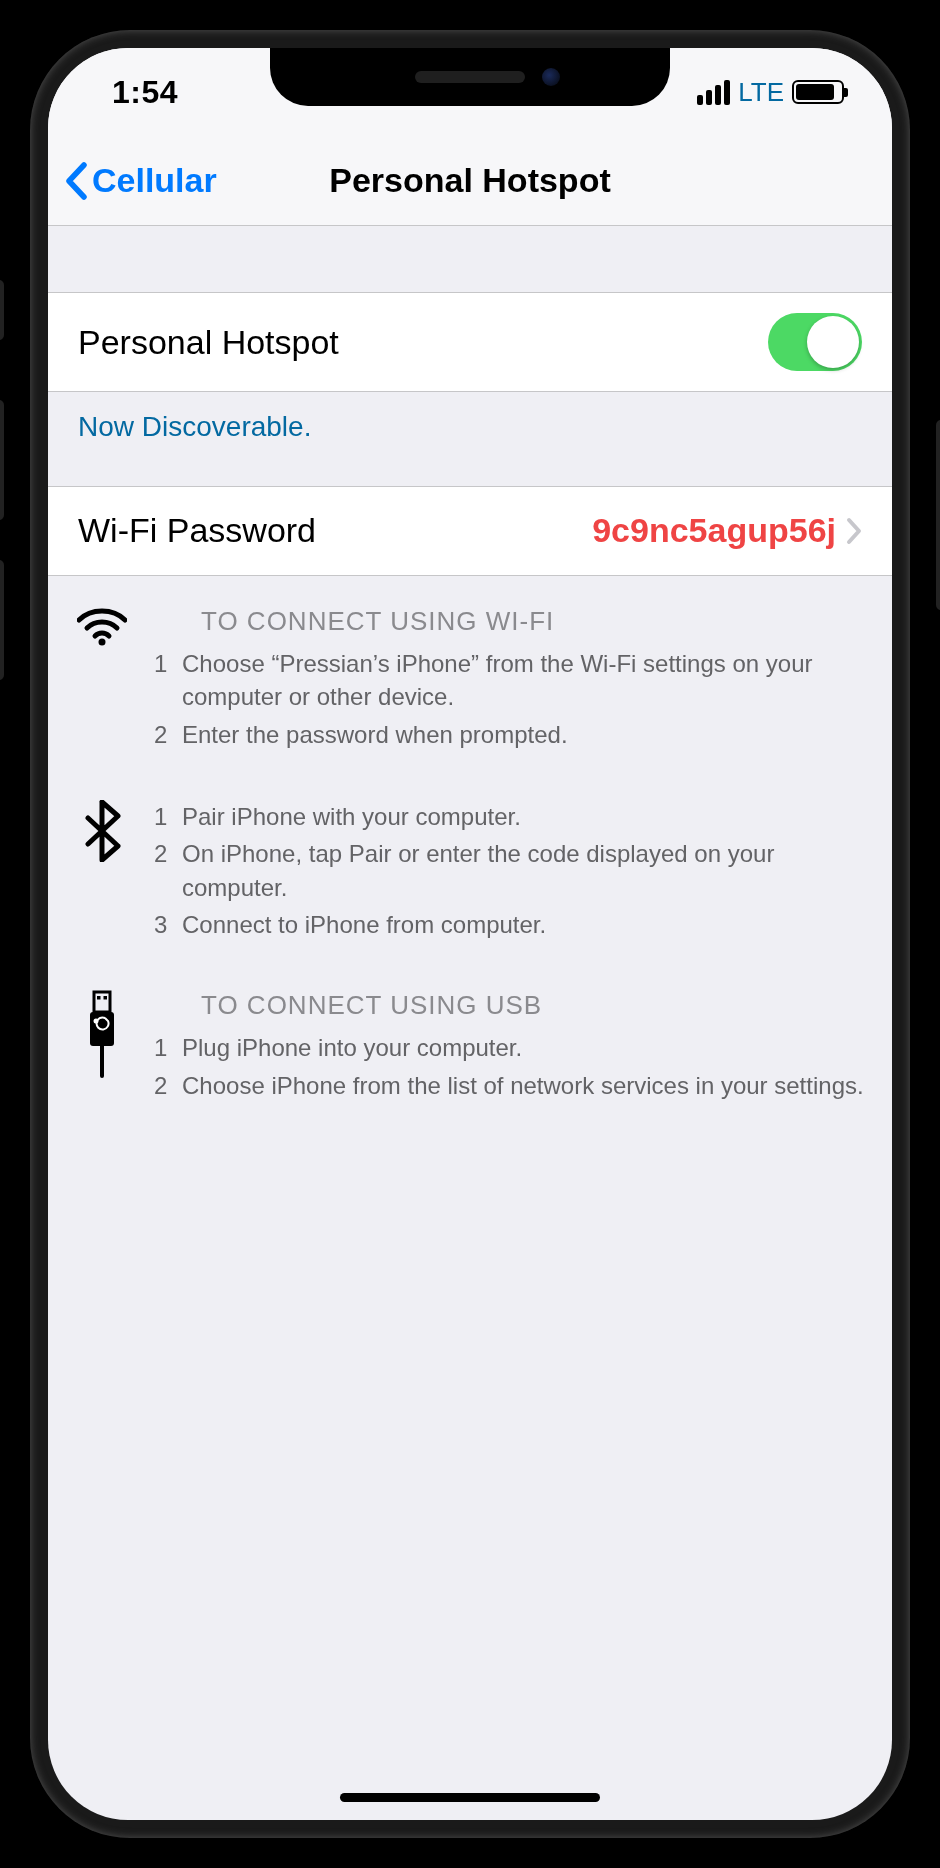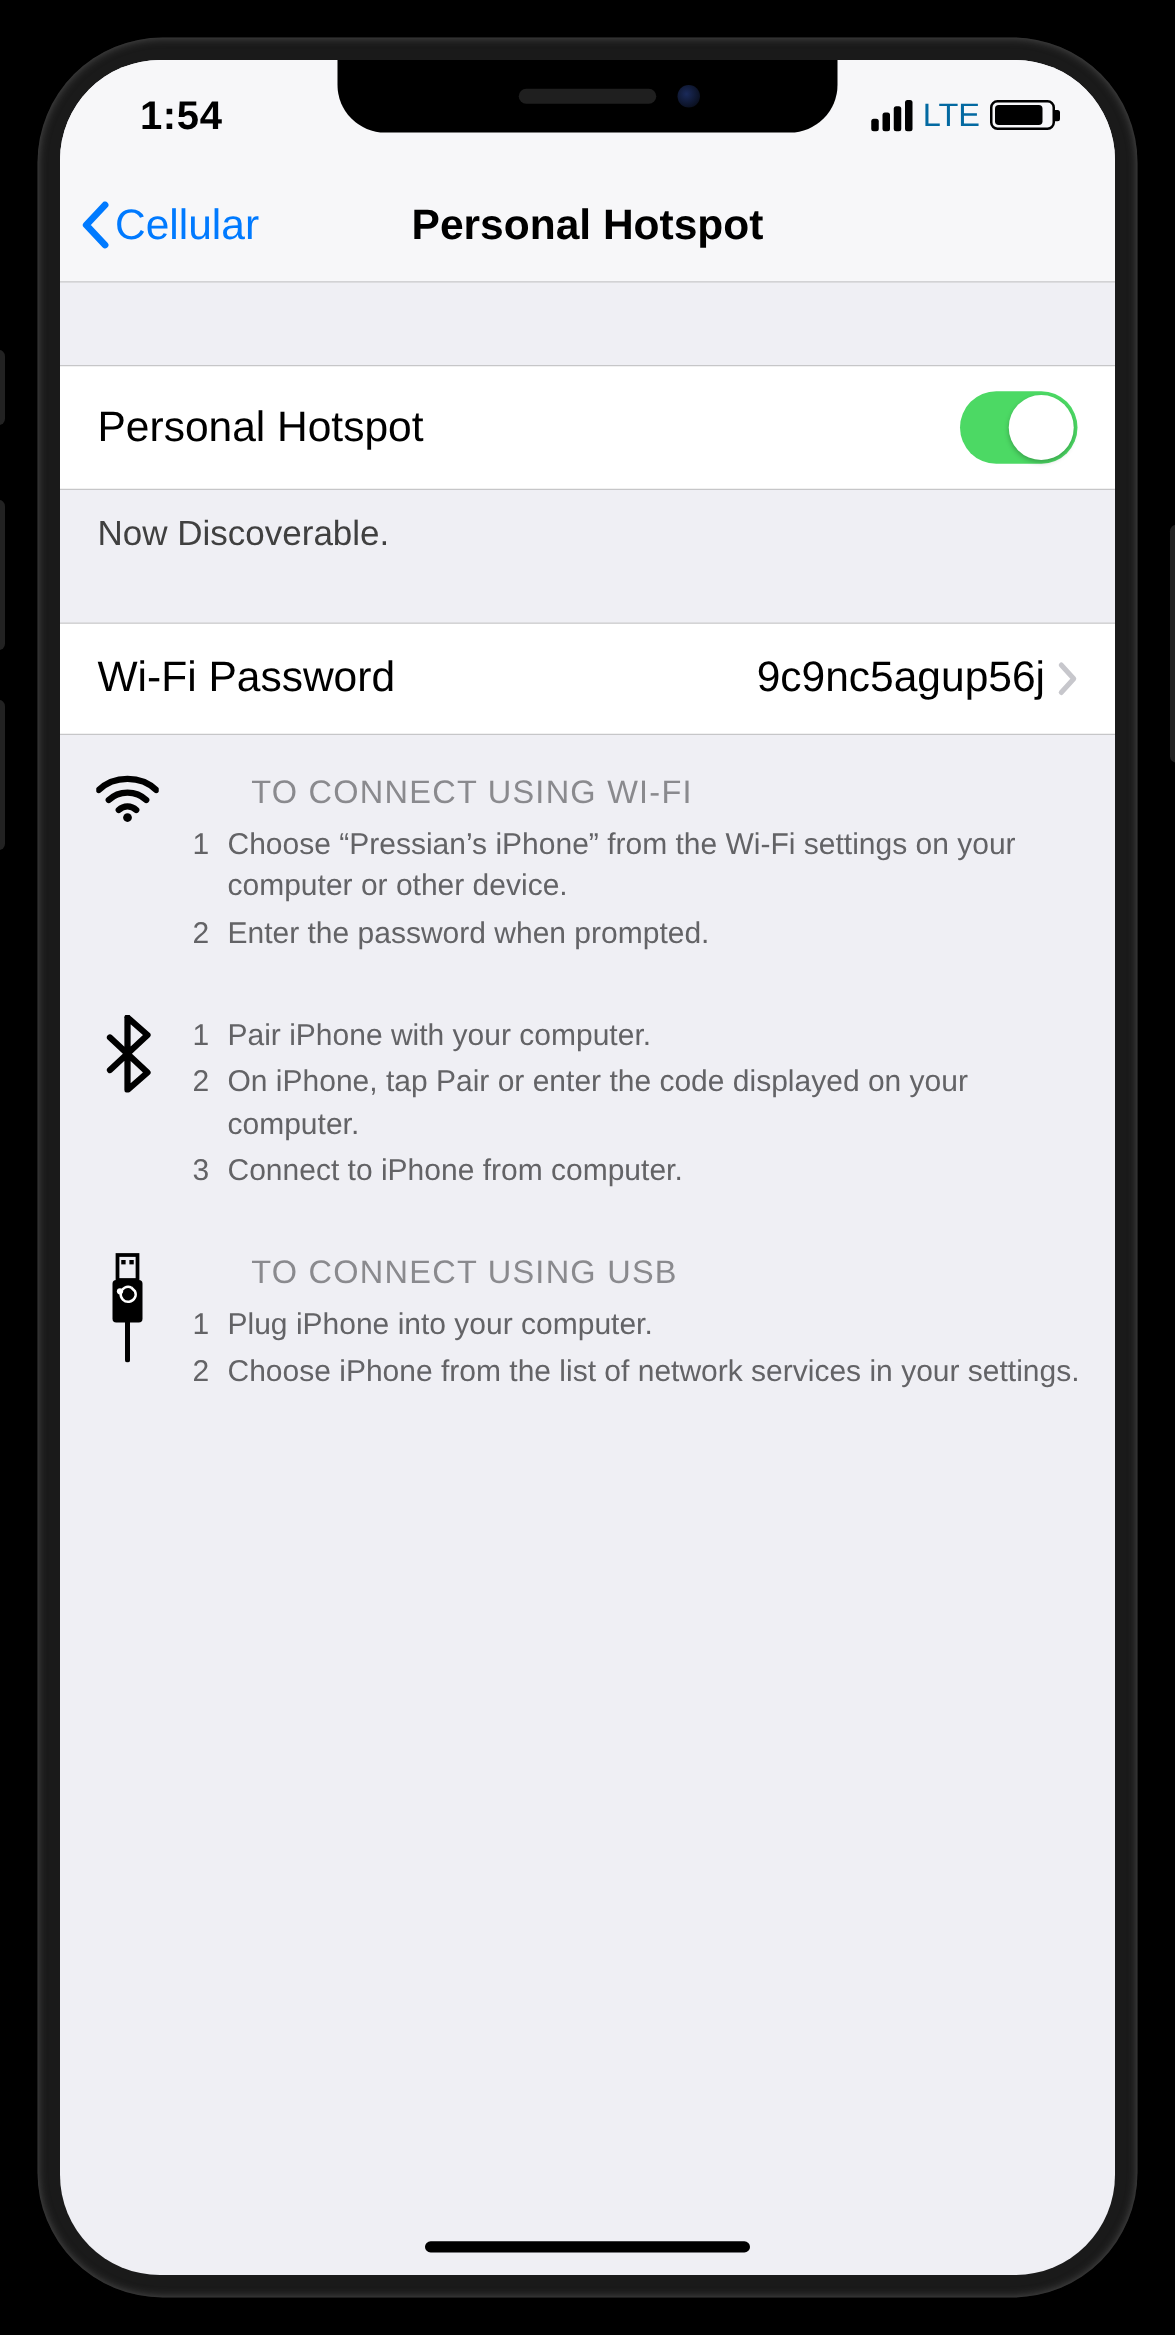--- a/index.html
+++ b/index.html
@@ -152,24 +152,24 @@
     height: 90px;
     background: #f7f7f9;
     border-bottom: 1px solid #c6c6c8;
     display: flex;
     align-items: center;
     position: relative;
     padding: 0 16px;
   }
   .nav-header .back {
     display: flex;
-    align-items: flex-start;
+    align-items: center;
     color: #007aff;
     font-size: 34px;
-    font-weight: 400;
+    font-weight: 700;
   }
   .nav-header .back svg { margin-right: 4px; }
   .nav-header .title {
     position: absolute;
     left: 0; right: 0;
     text-align: center;
     font-size: 34px;
     font-weight: 600;
     color: #000;
     pointer-events: none;
@@ -187,24 +187,25 @@
     align-items: center;
     justify-content: space-between;
     min-height: 90px;
   }
   .cell .label {
     font-size: 34px;
     color: #000;
   }
   .cell .value {
     font-size: 34px;
-    color: #000000;
+    color: #ef4444;
     display: flex;
     align-items: center;
     gap: 10px;
+    font-weight: bold;
   }
 
   .toggle {
     width: 94px;
     height: 58px;
     border-radius: 30px;
     background: #4cd964;
     position: relative;
   }
   .toggle .knob {
@@ -212,24 +213,24 @@
     right: 3px;
     top: 3px;
     width: 52px;
     height: 52px;
     background: #fff;
     border-radius: 50%;
     box-shadow: 0 2px 4px rgba(0,0,0,0.25);
   }
 
   .group-desc {
-    padding: 16px 30px 46px;
+    padding: 16px 30px 34px;
     font-size: 28px;
     line-height: 1.35;
-    color: #404040;
+    color: #0369a1;
   }
   .group-desc .line1 { margin-bottom: 6px; }
 
   .spacer-top { height: 66px; }
 
   .instructions {
     padding: 30px 26px 0;
   }
   .inst-block {
     display: flex;

